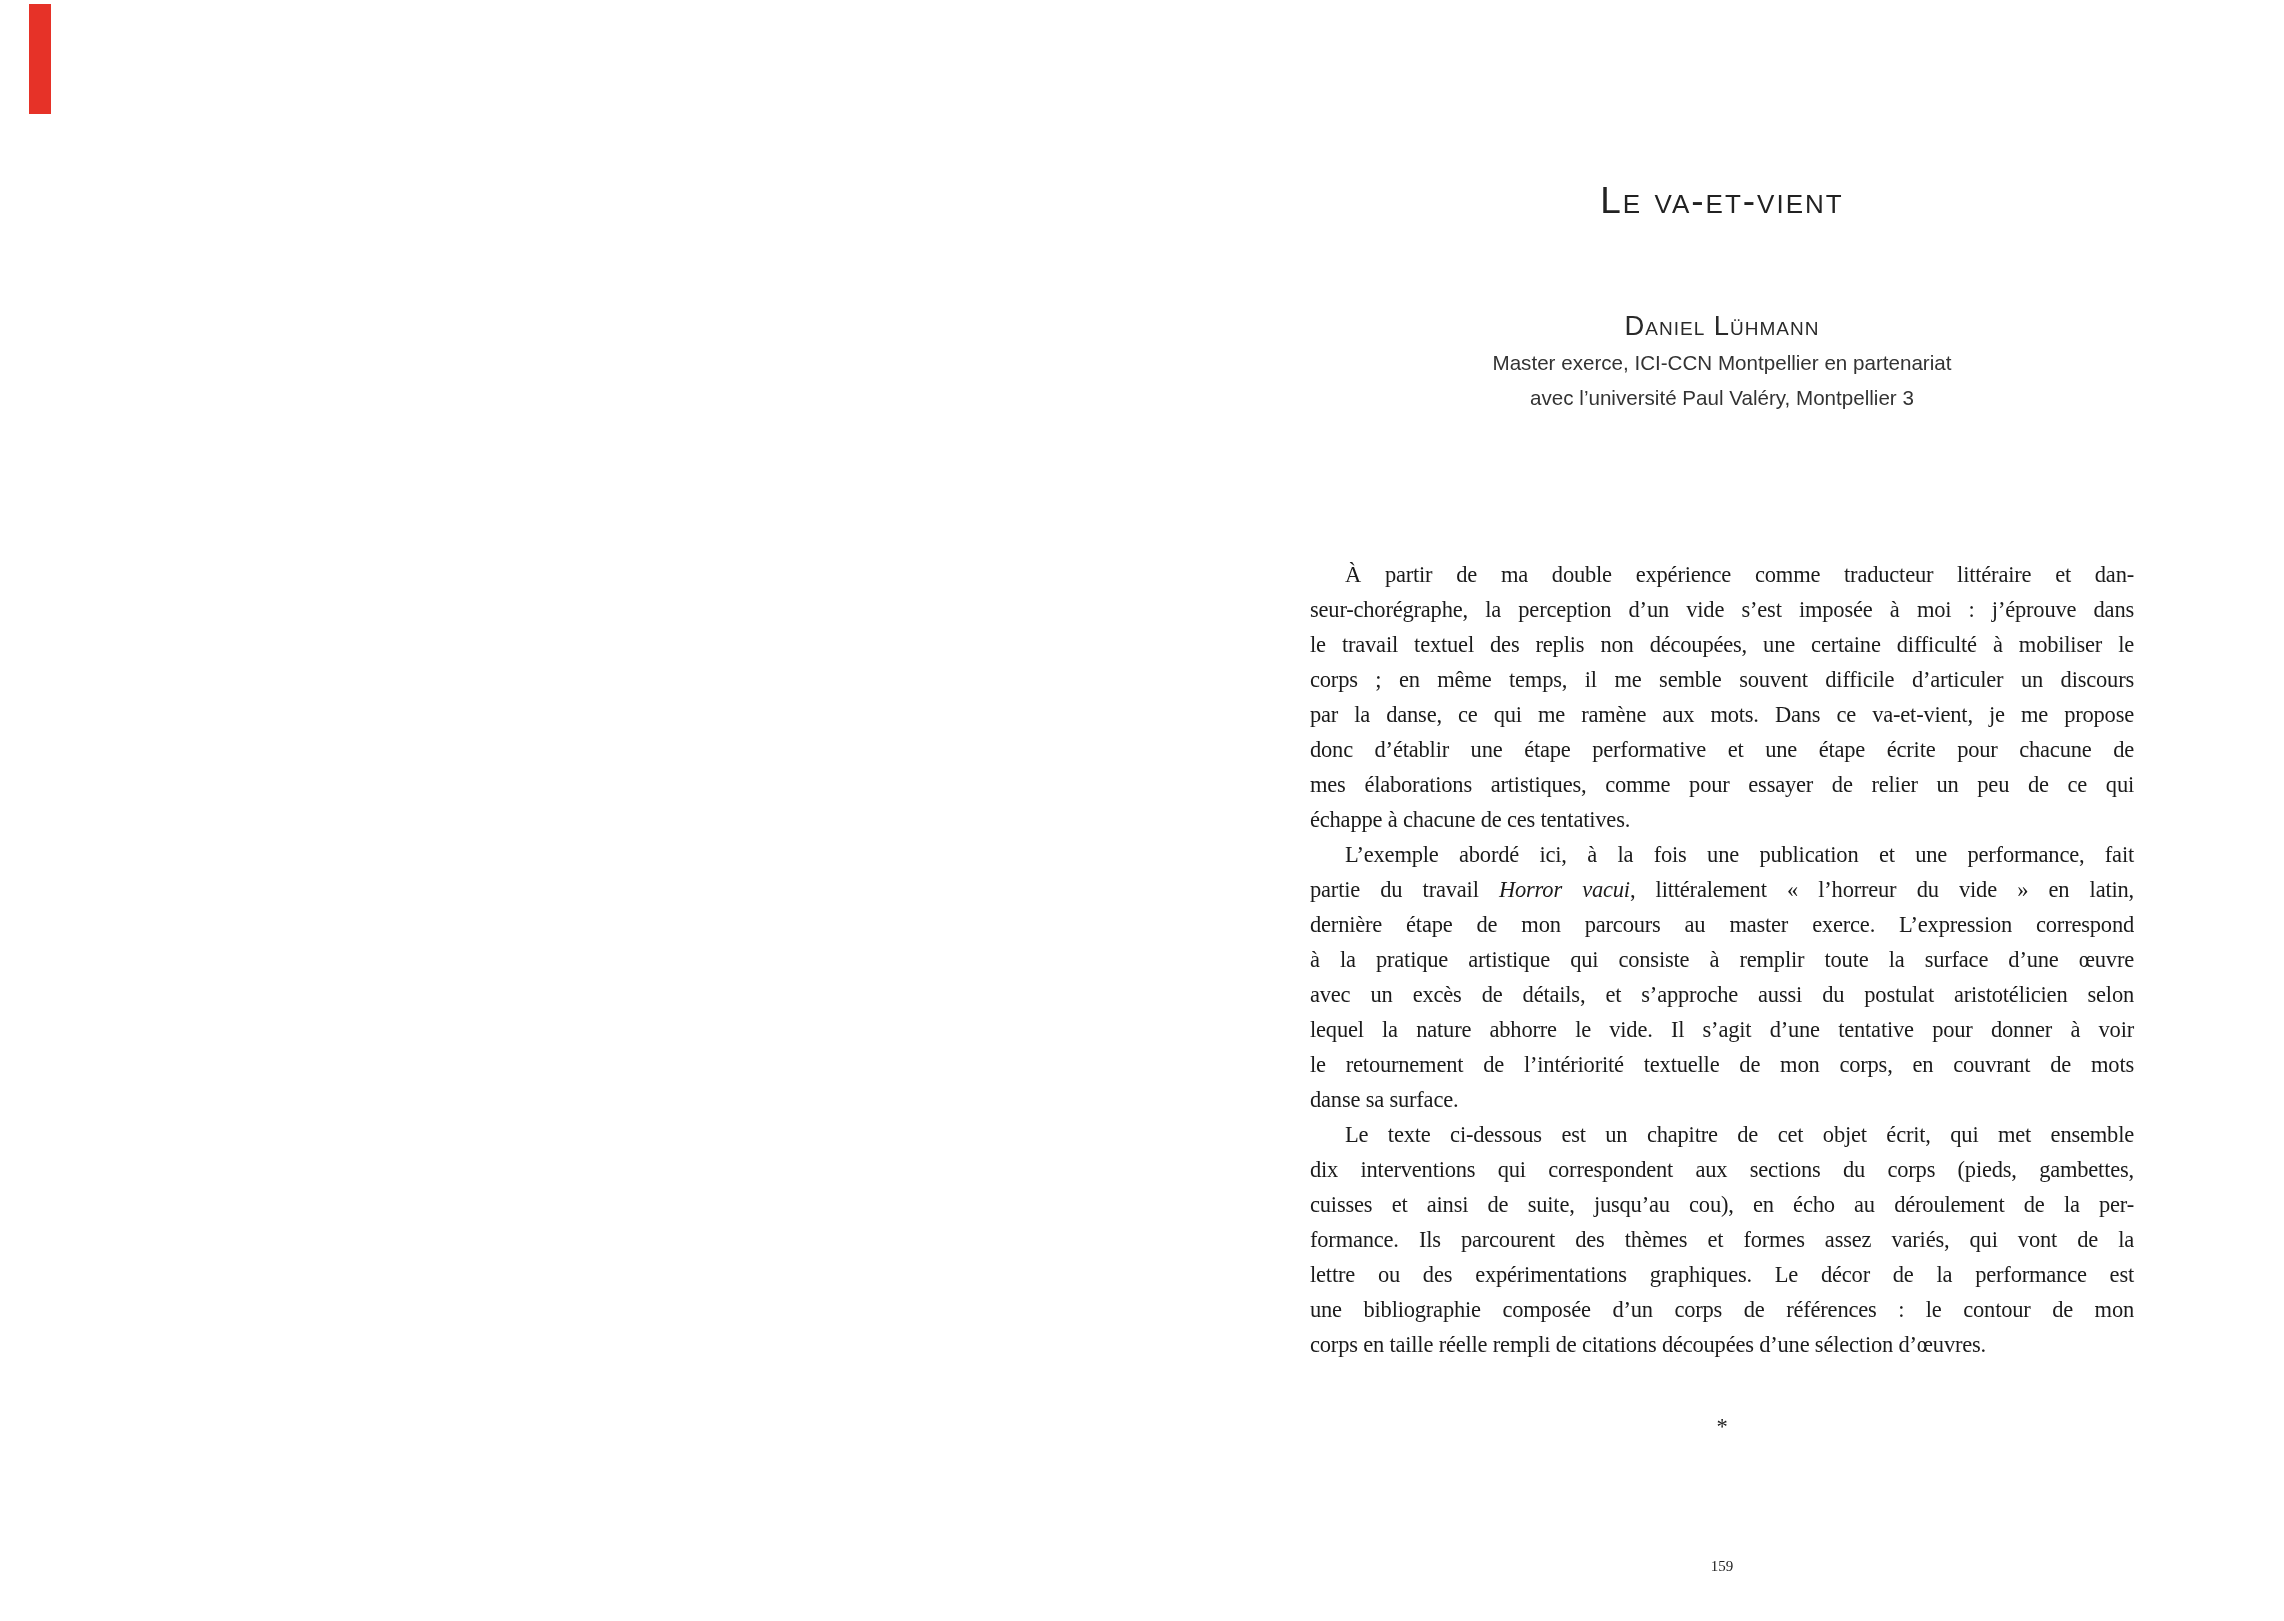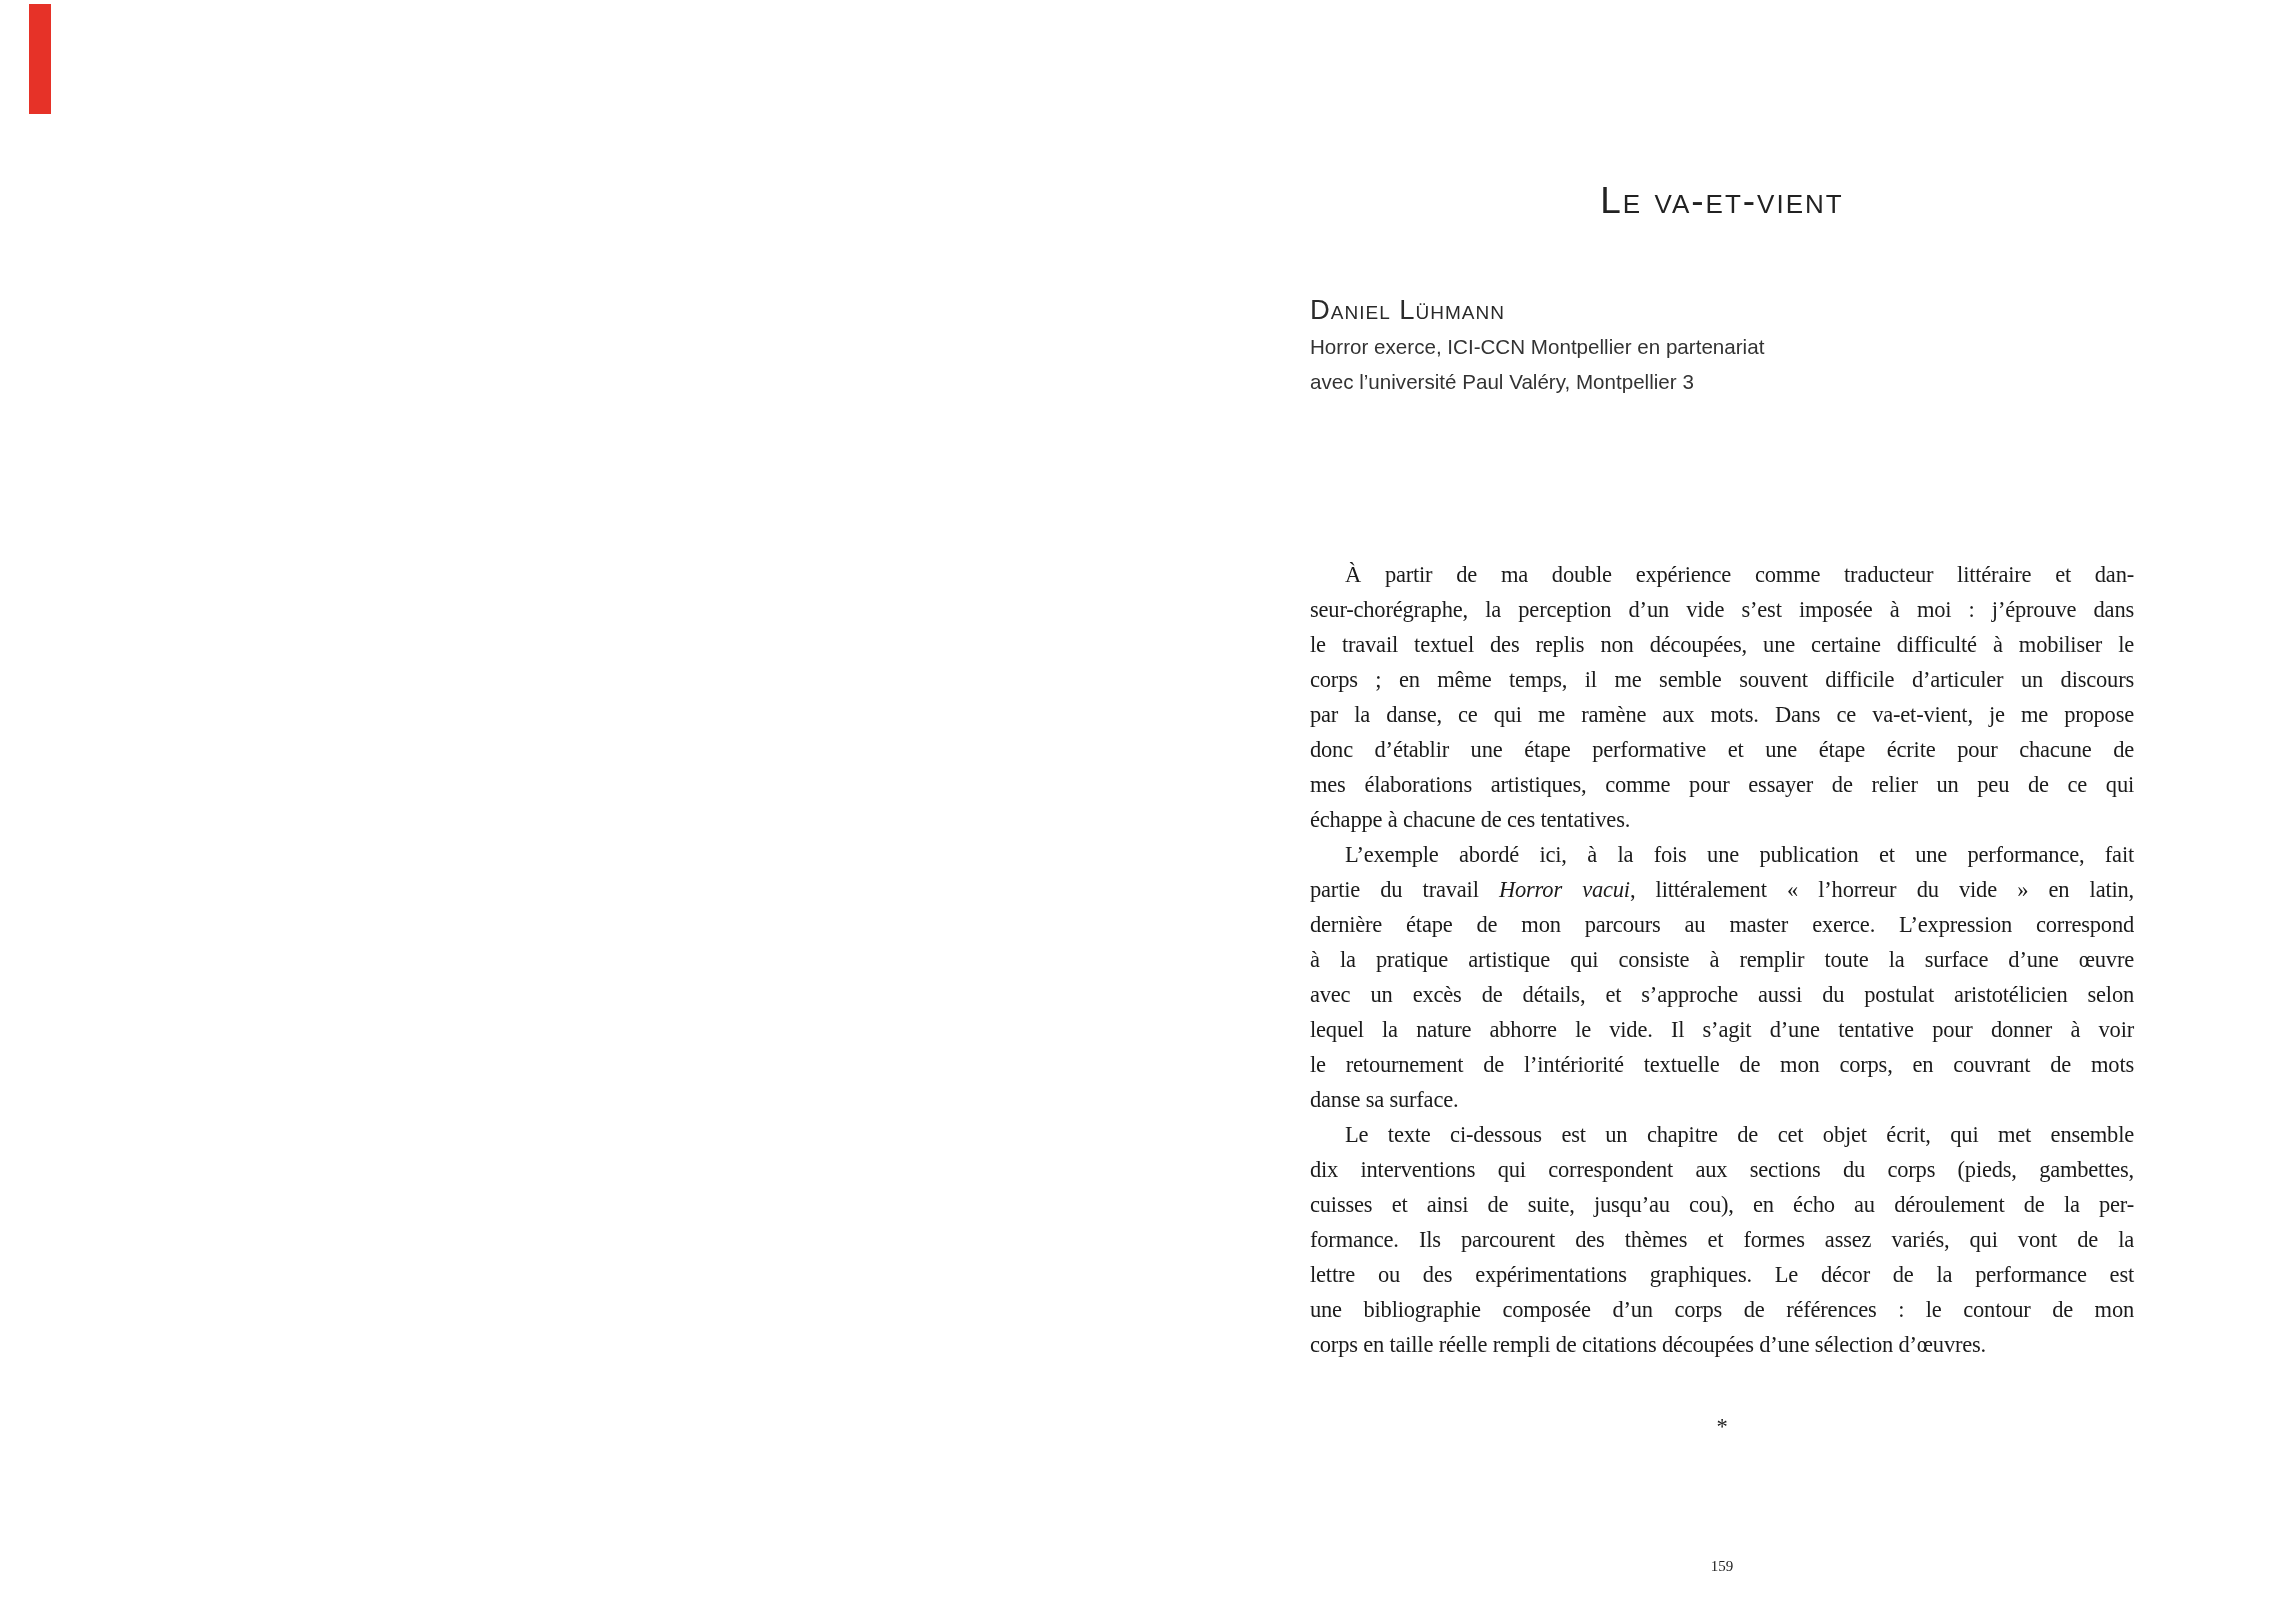--- a/index.html
+++ b/index.html
@@ -28,21 +28,21 @@
     text-align: center;
     font-family: "Liberation Sans", sans-serif;
     font-variant: small-caps;
     font-weight: 400;
     font-size: 37px;
     line-height: 43px;
     letter-spacing: 2px;
     color: #222222;
     margin: 0;
   }
-  .author-block { top: 290px; text-align: left; }
+  .author-block { top: 306px; text-align: center; }
   .author-name {
     font-family: "Liberation Sans", sans-serif;
     font-variant: small-caps;
     font-weight: 400;
     font-size: 27.4px;
     line-height: 39px;
     letter-spacing: 1px;
     color: #2a2a2a;
   }
   .affiliation {
@@ -83,21 +83,21 @@
 <body>
 
 <div class="page" style="background: rgb(255, 255, 255);">
 
   <div class="chapter-tab" style="background: rgb(230, 50, 40);"></div>
 
   <h1 class="column page-title">Le va-et-vient</h1>
 
   <div class="column author-block">
     <div class="author-name">Daniel Lühmann</div>
-    <div class="affiliation">Horror exerce, ICI-CCN Montpellier en partenariat</div>
+    <div class="affiliation">Master exerce, ICI-CCN Montpellier en partenariat</div>
     <div class="affiliation">avec l’université Paul Valéry, Montpellier 3</div>
   </div>
 
   <div class="column body-text" id="body-text" style="color: rgb(27, 27, 27);">
       <div class="body-line indent">À partir de ma double expérience comme traducteur littéraire et dan-</div>
       <div class="body-line">seur-chorégraphe, la perception d’un vide s’est imposée à moi : j’éprouve dans</div>
       <div class="body-line">le travail textuel des replis non découpées, une certaine difficulté à mobiliser le</div>
       <div class="body-line">corps ; en même temps, il me semble souvent difficile d’articuler un discours</div>
       <div class="body-line">par la danse, ce qui me ramène aux mots. Dans ce va-et-vient, je me propose</div>
       <div class="body-line">donc d’établir une étape performative et une étape écrite pour chacune de</div>

